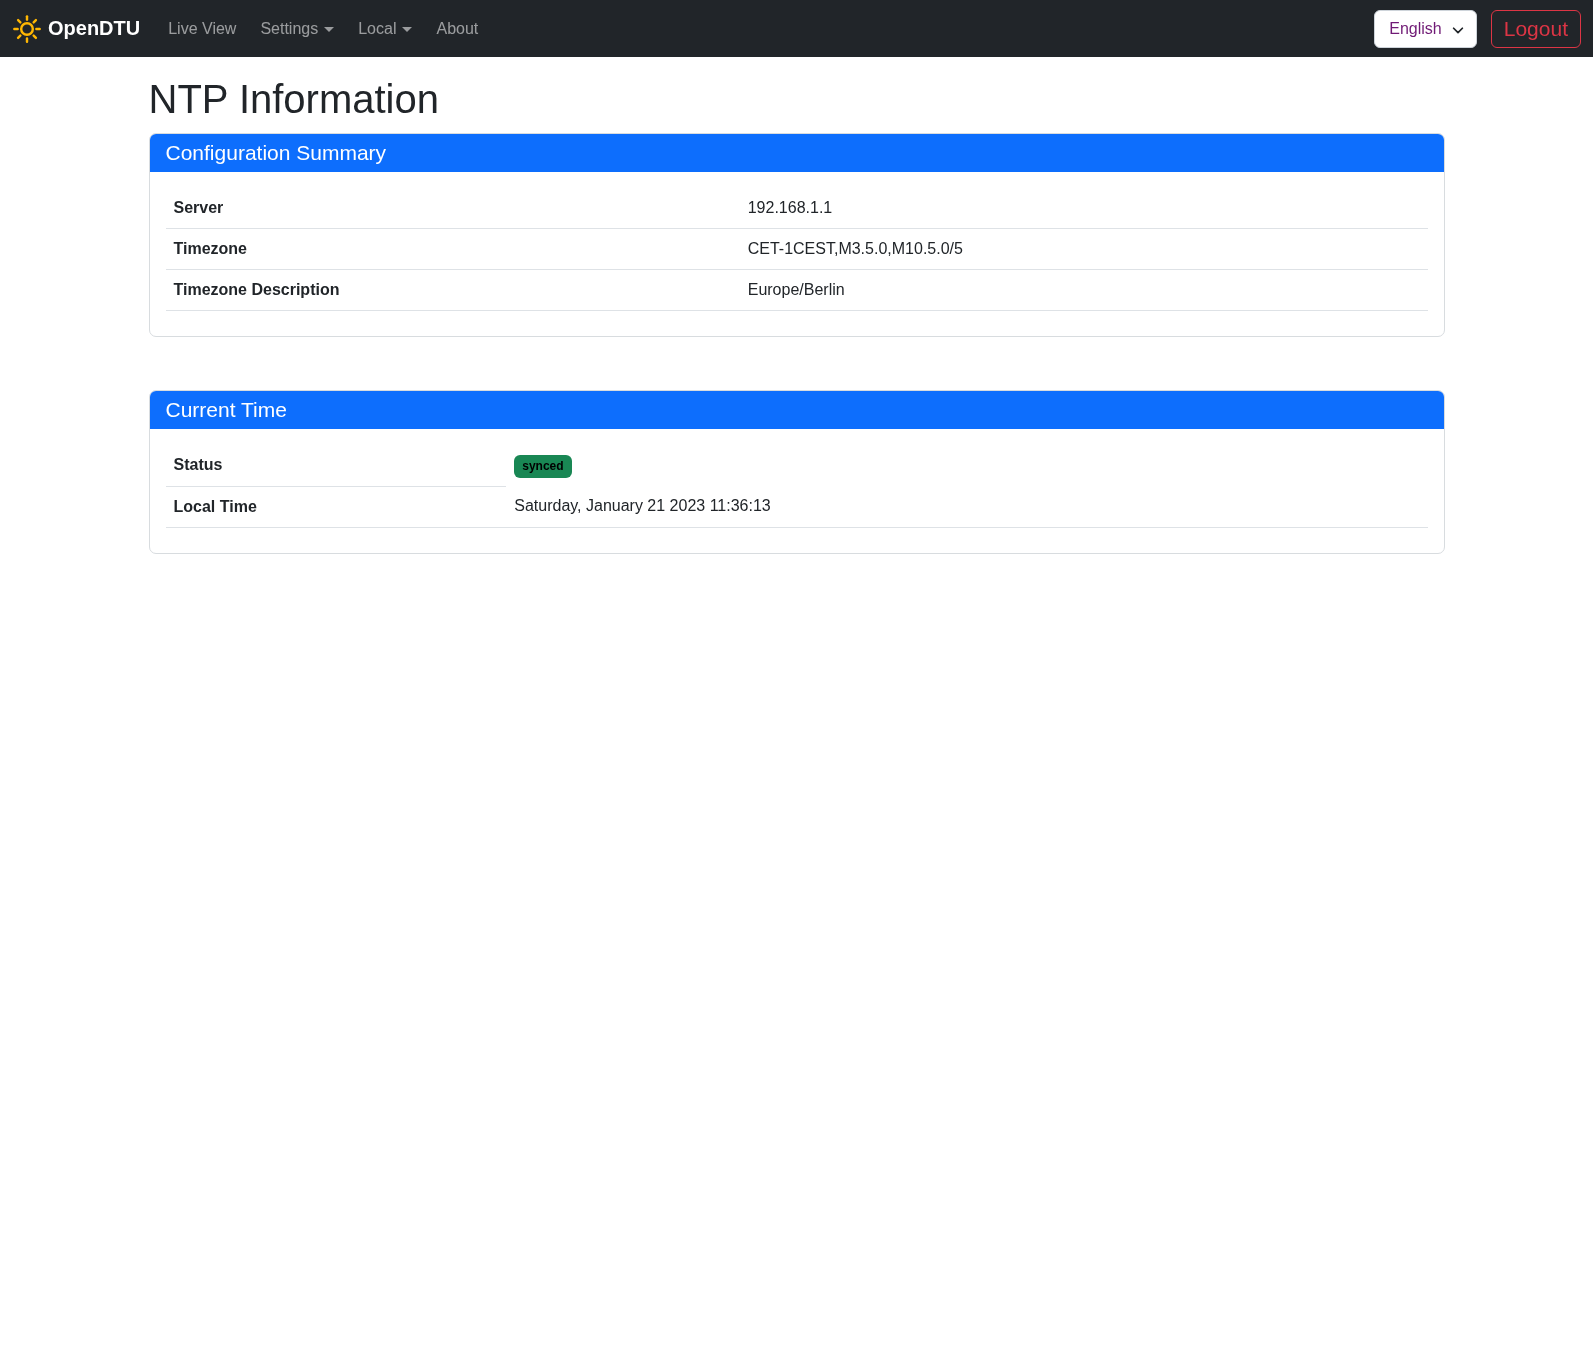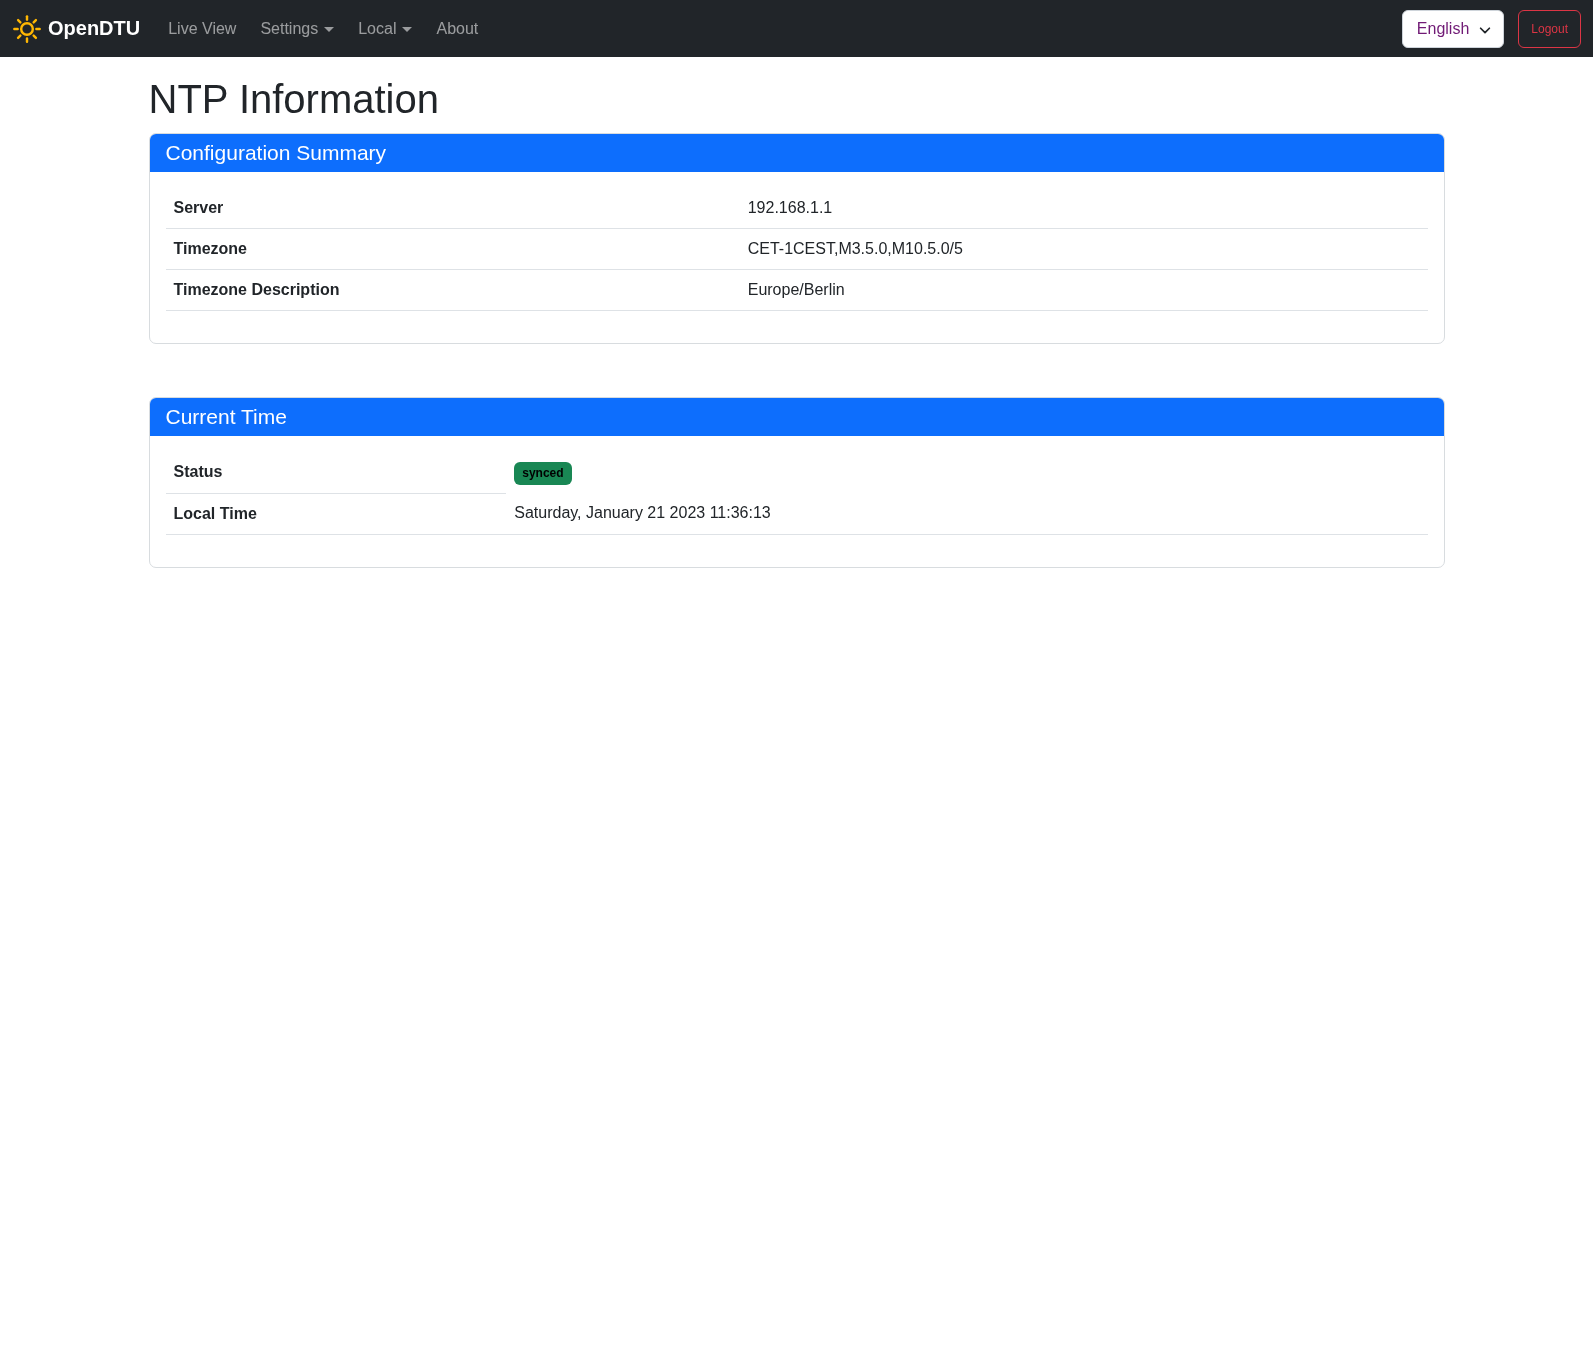--- a/index.html
+++ b/index.html
@@ -54,21 +54,21 @@
   }
   .lang-select svg { position: absolute; right: 11px; top: 12px; }
   .logout-btn {
     margin-left: 14px;
     background: transparent;
     border: 1px solid #dc3545;
     color: #dc3545;
     border-radius: 6px;
     height: 38px;
     padding: 6px 12px;
-    font-size: 12px;
+    font-size: 21px;
     font-family: "Liberation Sans", sans-serif;
     cursor: pointer;
   }
 
   
   .container {
     max-width: 1320px;
     margin: 0 auto;
     padding: 0 12px;
   }
@@ -90,21 +90,21 @@
     background: #0d6efd;
     color: #ffffff;
     padding: 8px 16px;
     font-size: 21px;
     line-height: 22px;
   }
   .card-body { padding: 16px; }
   table.kv {
     width: 100%;
     border-collapse: collapse;
-    margin-bottom: 16px;
+    margin-bottom: 9px;
   }
   table.kv th, table.kv td {
     text-align: left;
     padding: 8px;
     font-size: 16px;
     line-height: 24px;
     border-bottom: 1px solid #dee2e6;
     vertical-align: middle;
   }
   table.kv th { font-weight: 700; color: #212529; }

